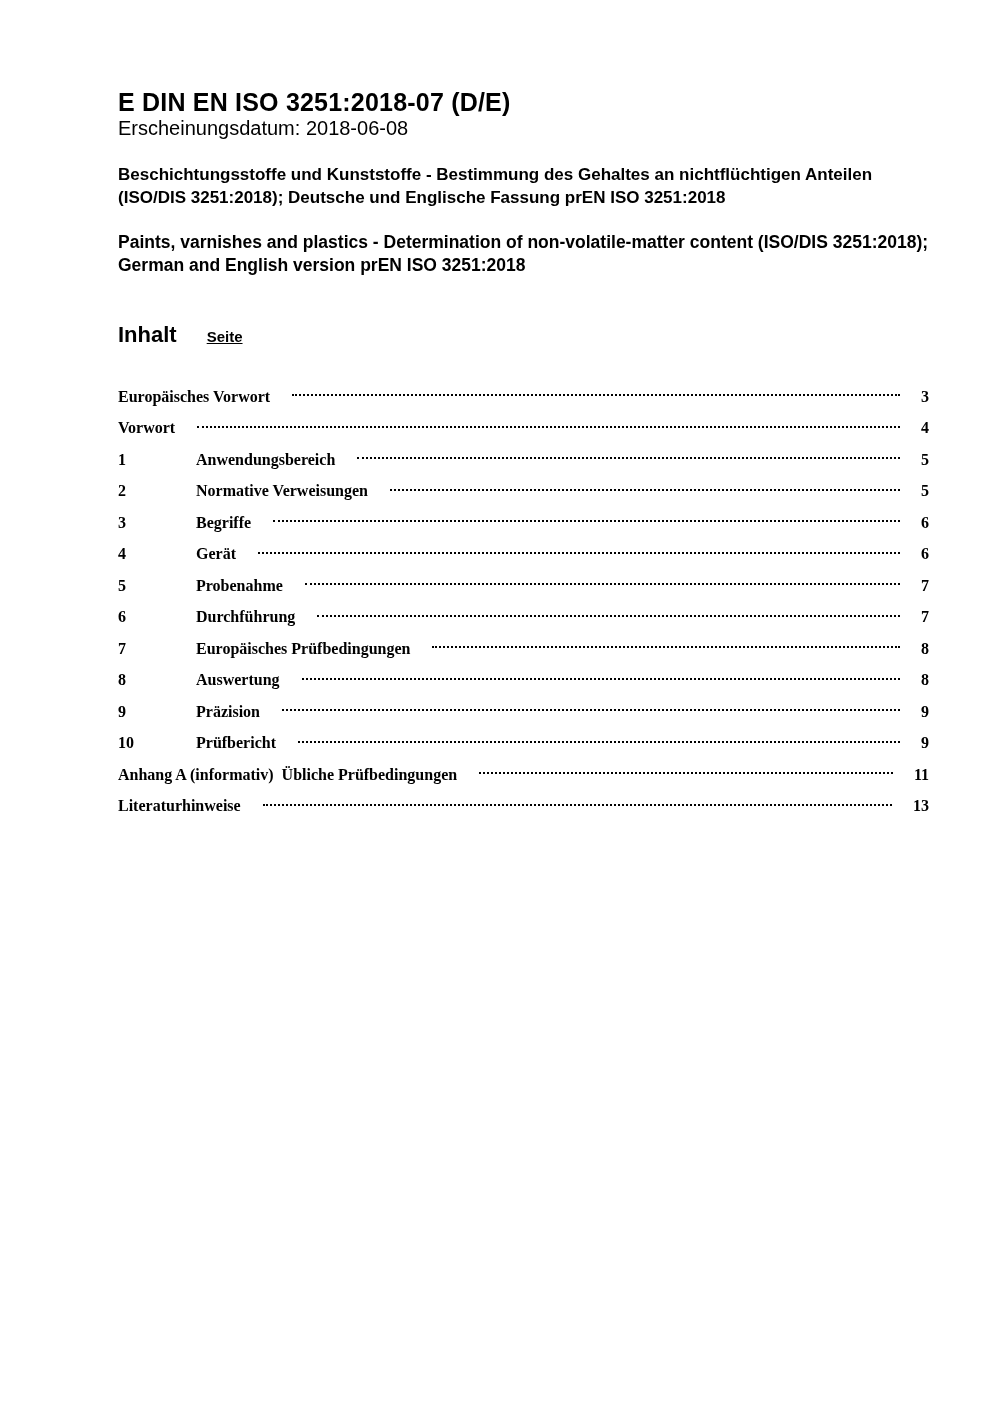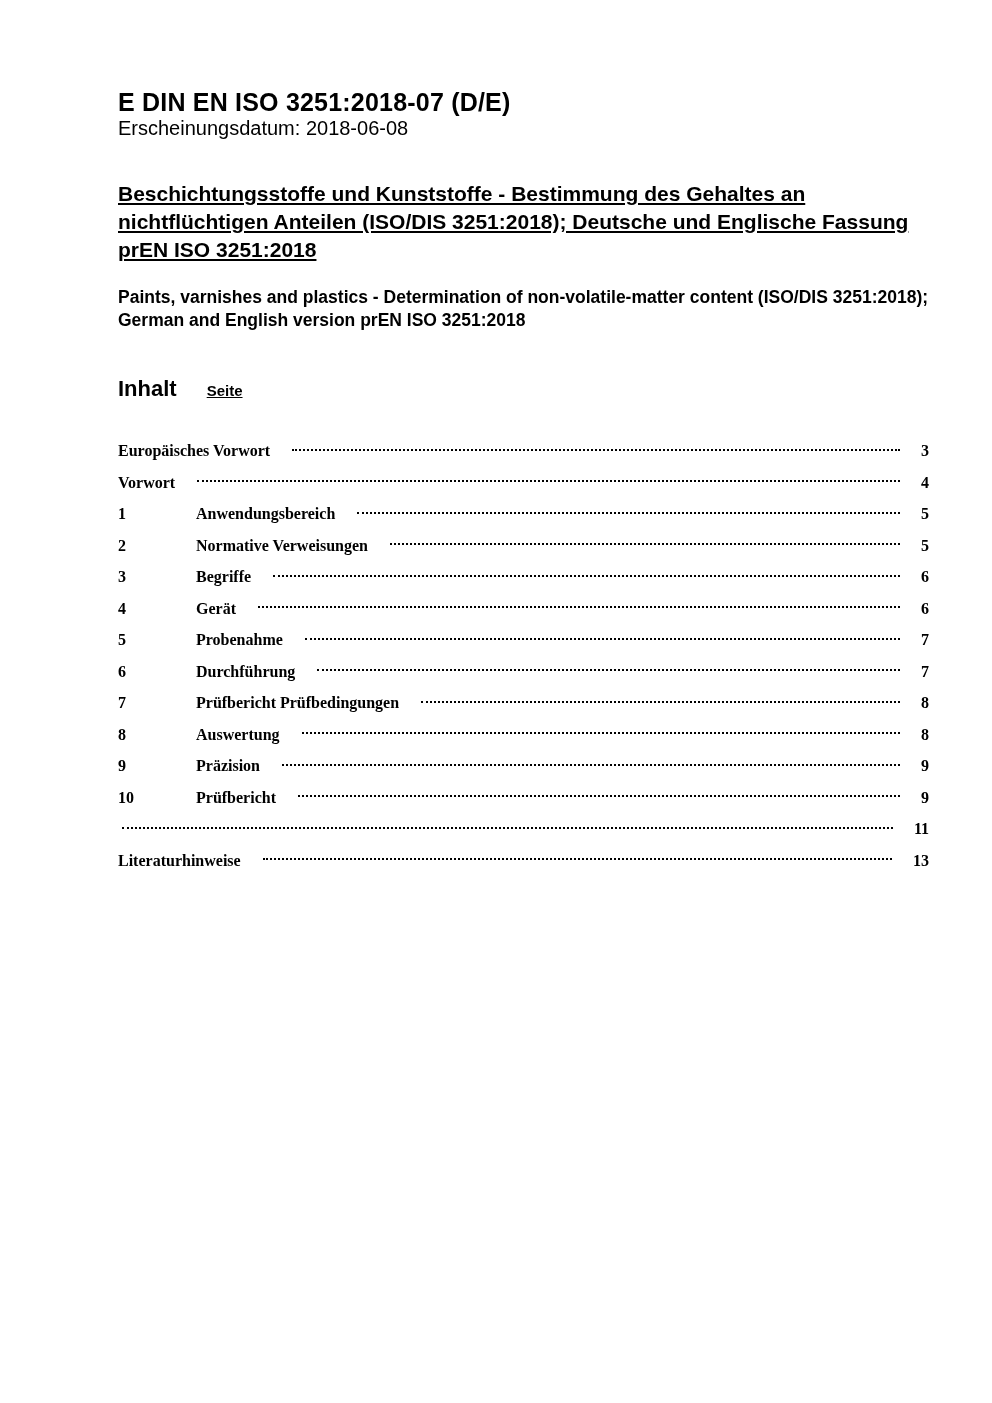--- a/index.html
+++ b/index.html
@@ -24,25 +24,24 @@
   .doc-title {
     margin-top: 88px;
     font-size: 25px;
     font-weight: bold;
     letter-spacing: 0.2px;
   }
   .doc-date {
     font-size: 20px;
   }
   .title-de {
-    margin-top: 40px;
-    font-size: 21px;
+    margin-top: 24px;
+    font-size: 17px;
     font-weight: bold;
     line-height: 1.33;
-    text-decoration: underline;
   }
   .title-en {
     margin-top: 22px;
     font-size: 17.5px;
     font-weight: bold;
     line-height: 1.33;
   }
   .toc-head {
     margin-top: 44px;
     display: flex;
@@ -168,21 +167,21 @@
 
   <div class="toc-row">
     <span class="toc-number">6</span>
     <span class="toc-label">Durchführung</span>
     <span class="toc-dots"></span>
     <span class="toc-page">7</span>
   </div>
 
   <div class="toc-row">
     <span class="toc-number">7</span>
-    <span class="toc-label">Prüfbericht Prüfbedingungen</span>
+    <span class="toc-label">Europäisches Prüfbedingungen</span>
     <span class="toc-dots"></span>
     <span class="toc-page">8</span>
   </div>
 
   <div class="toc-row">
     <span class="toc-number">8</span>
     <span class="toc-label">Auswertung</span>
     <span class="toc-dots"></span>
     <span class="toc-page">8</span>
   </div>
@@ -196,20 +195,21 @@
 
   <div class="toc-row">
     <span class="toc-number">10</span>
     <span class="toc-label">Prüfbericht</span>
     <span class="toc-dots"></span>
     <span class="toc-page">9</span>
   </div>
 
   <div class="toc-row">
     
+    <span class="toc-label">Anhang A (informativ)  Übliche Prüfbedingungen</span>
     <span class="toc-dots"></span>
     <span class="toc-page">11</span>
   </div>
 
   <div class="toc-row">
     
     <span class="toc-label">Literaturhinweise</span>
     <span class="toc-dots"></span>
     <span class="toc-page">13</span>
   </div>

